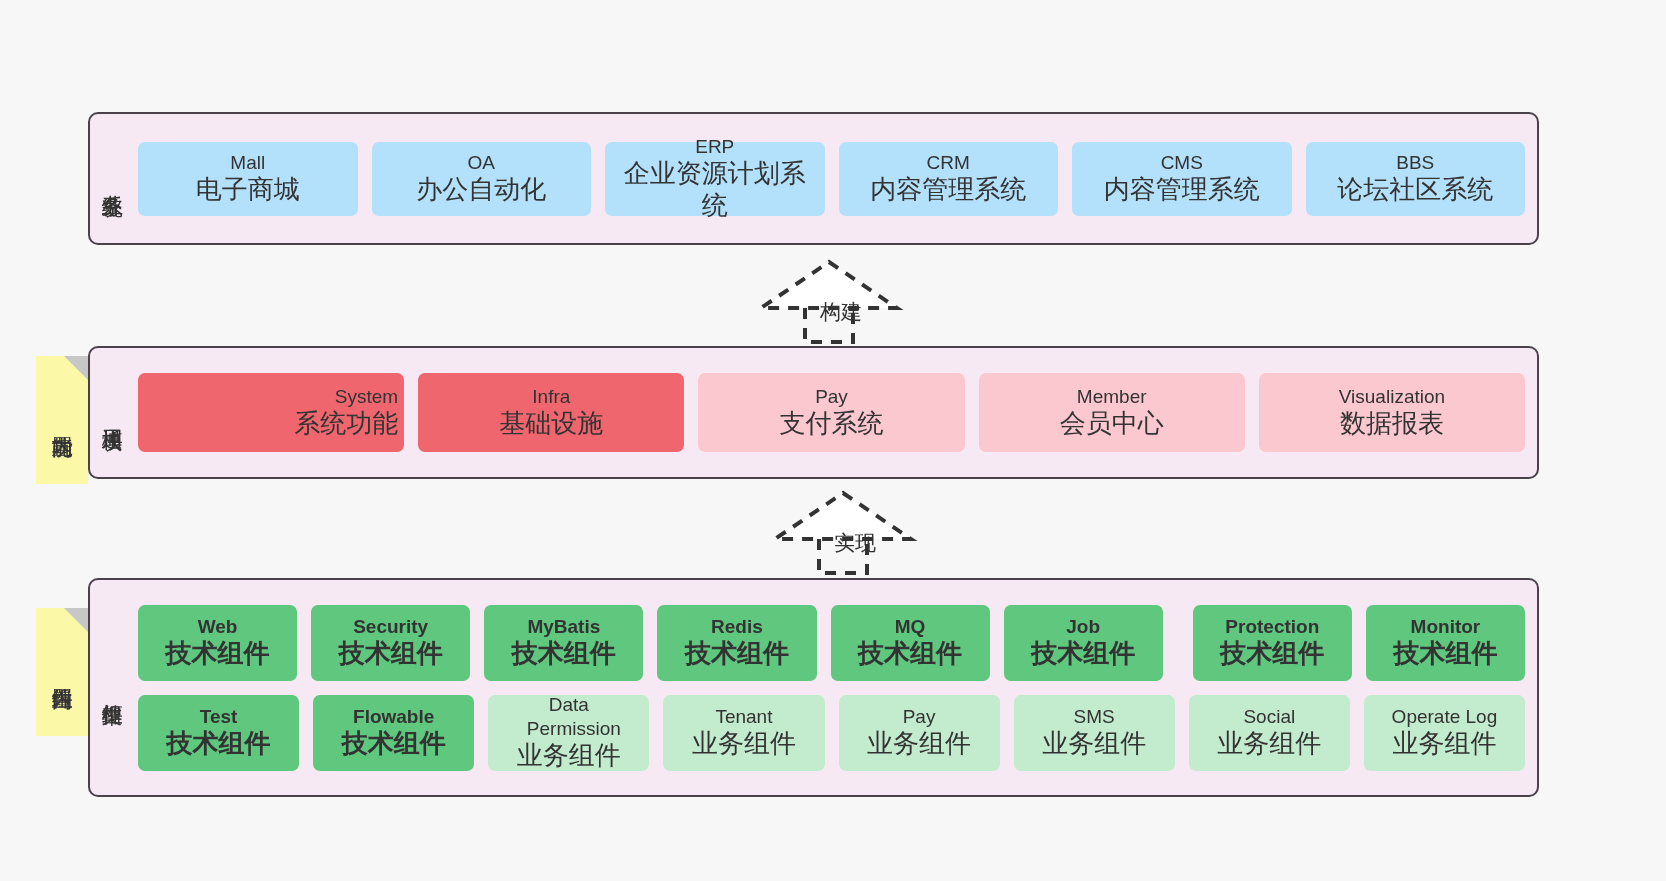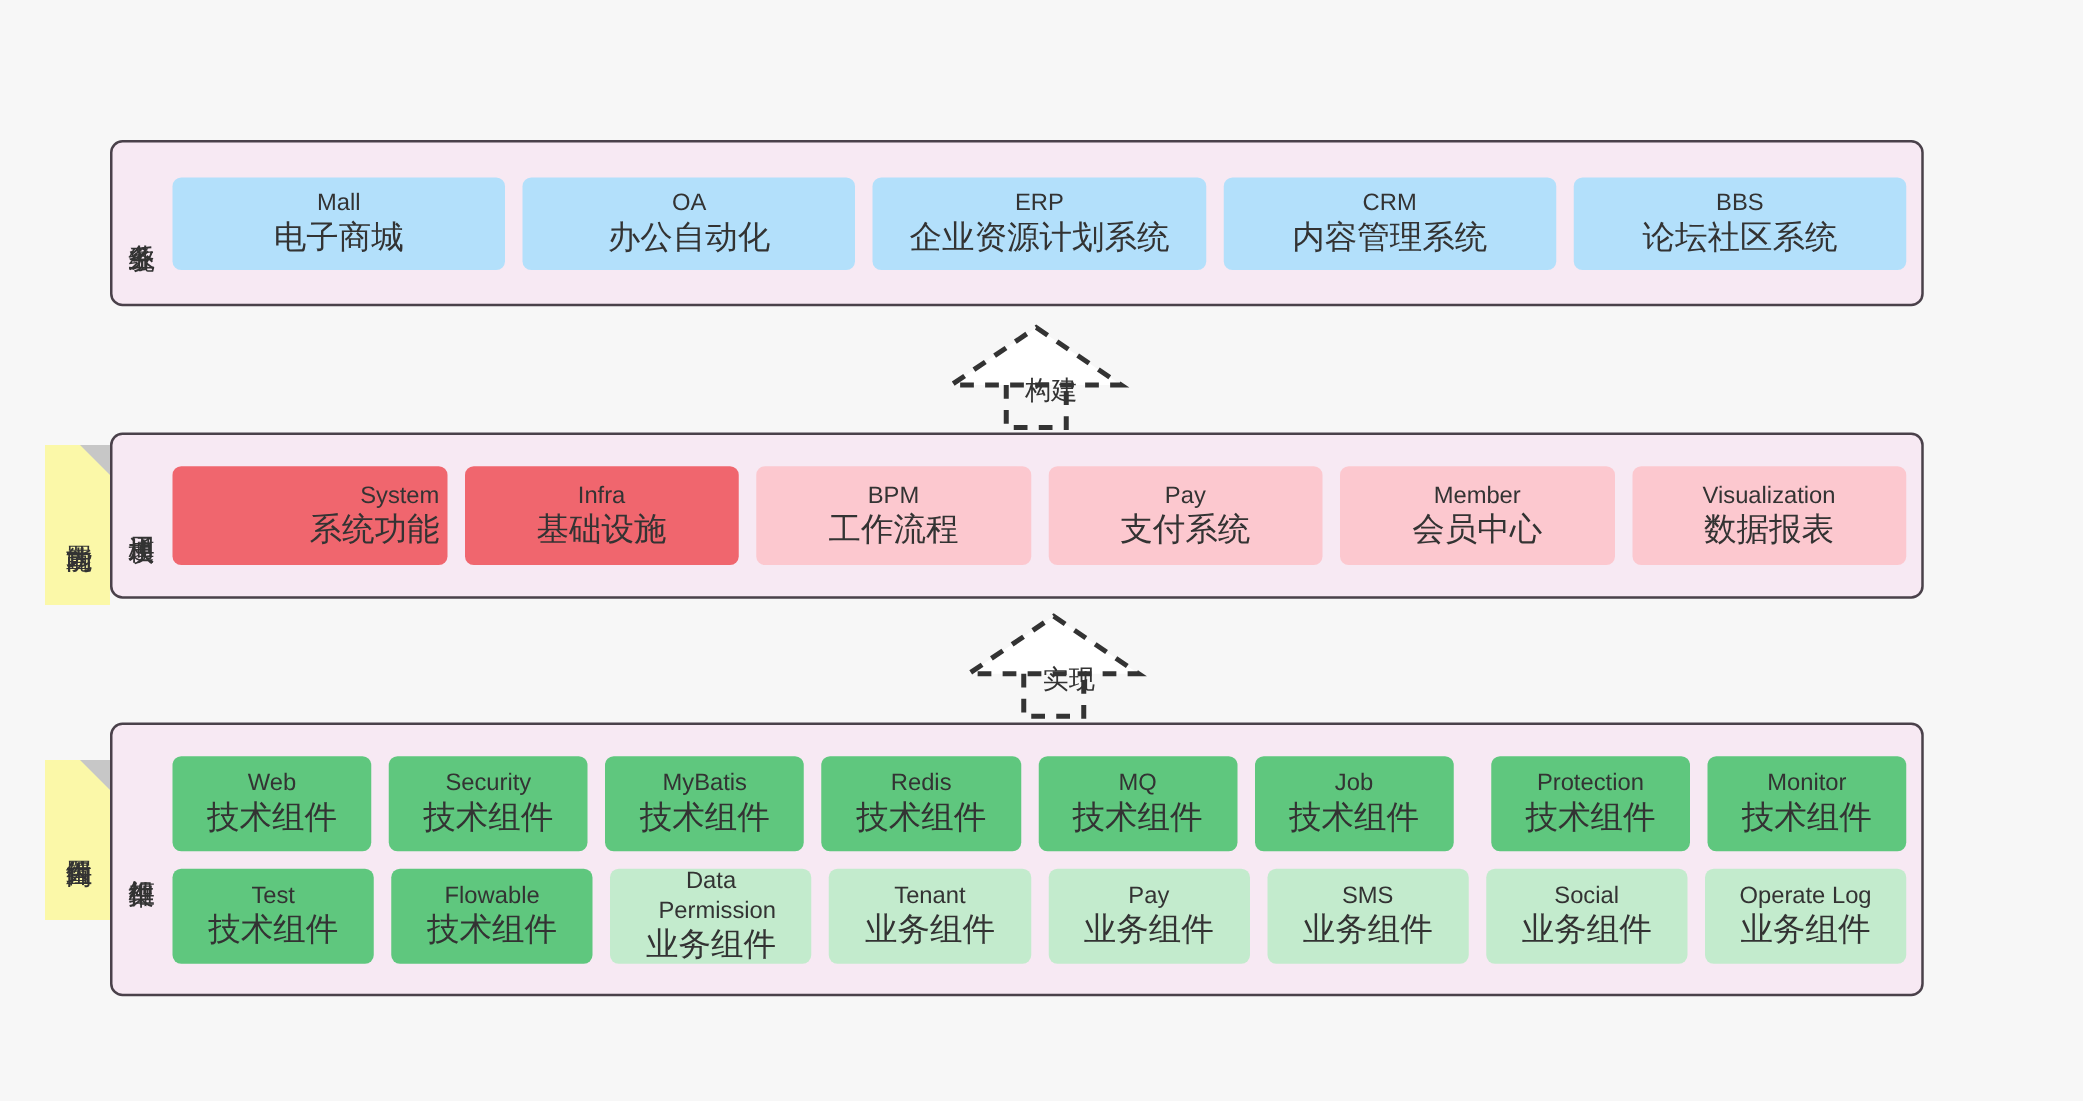--- a/index.html
+++ b/index.html
@@ -85,21 +85,21 @@
     font-size: 19px;
     white-space: normal;
   }
   .node .cn {
     font-size: 26px;
   }
 
   .node.blue  { background: #b3e0fb; }
   .node.red   { background: #f0666e; }
   .node.pink  { background: #fcc8cf; }
-  .node.green { background: #5fc77e; }
+  .node.green { background: #5fc77e; font-weight: bold; }
   .node.lgreen{ background: #c3ebcd; }
 
   
   .note {
     position: absolute;
     background: #fbf8a8;
     box-sizing: border-box;
     display: flex;
     align-items: center;
     justify-content: center;
@@ -156,20 +156,24 @@
         </div>
         <div class="node blue" style="height:74px;">
           <span class="en">ERP</span>
           <span class="cn">企业资源计划系统</span>
         </div>
         <div class="node blue" style="height:74px;">
           <span class="en">CRM</span>
           <span class="cn">内容管理系统</span>
         </div>
         <div class="node blue" style="height:74px;">
+          <span class="en">CMS</span>
+          <span class="cn">内容管理系统</span>
+        </div>
+        <div class="node blue" style="height:74px;">
           <span class="en">BBS</span>
           <span class="cn">论坛社区系统</span>
         </div>
       </div>
     </div>
   </div>
 
   <div class="arrow" id="arrow-build" style="left:757px; top:258px; width:144px; height:86px;">
     <svg width="144" height="86" viewBox="0 0 144 86" fill="none">
 
@@ -191,24 +195,20 @@
       <div class="row">
         <div class="node red" style="height:79px;align-items:flex-end;">
           <span class="en">System</span>
           <span class="cn">系统功能</span>
         </div>
         <div class="node red" style="height:79px;">
           <span class="en">Infra</span>
           <span class="cn">基础设施</span>
         </div>
         <div class="node pink" style="height:79px;">
-          <span class="en">BPM</span>
-          <span class="cn">工作流程</span>
-        </div>
-        <div class="node pink" style="height:79px;">
           <span class="en">Pay</span>
           <span class="cn">支付系统</span>
         </div>
         <div class="node pink" style="height:79px;">
           <span class="en">Member</span>
           <span class="cn">会员中心</span>
         </div>
         <div class="node pink" style="height:79px;">
           <span class="en">Visualization</span>
           <span class="cn">数据报表</span>

